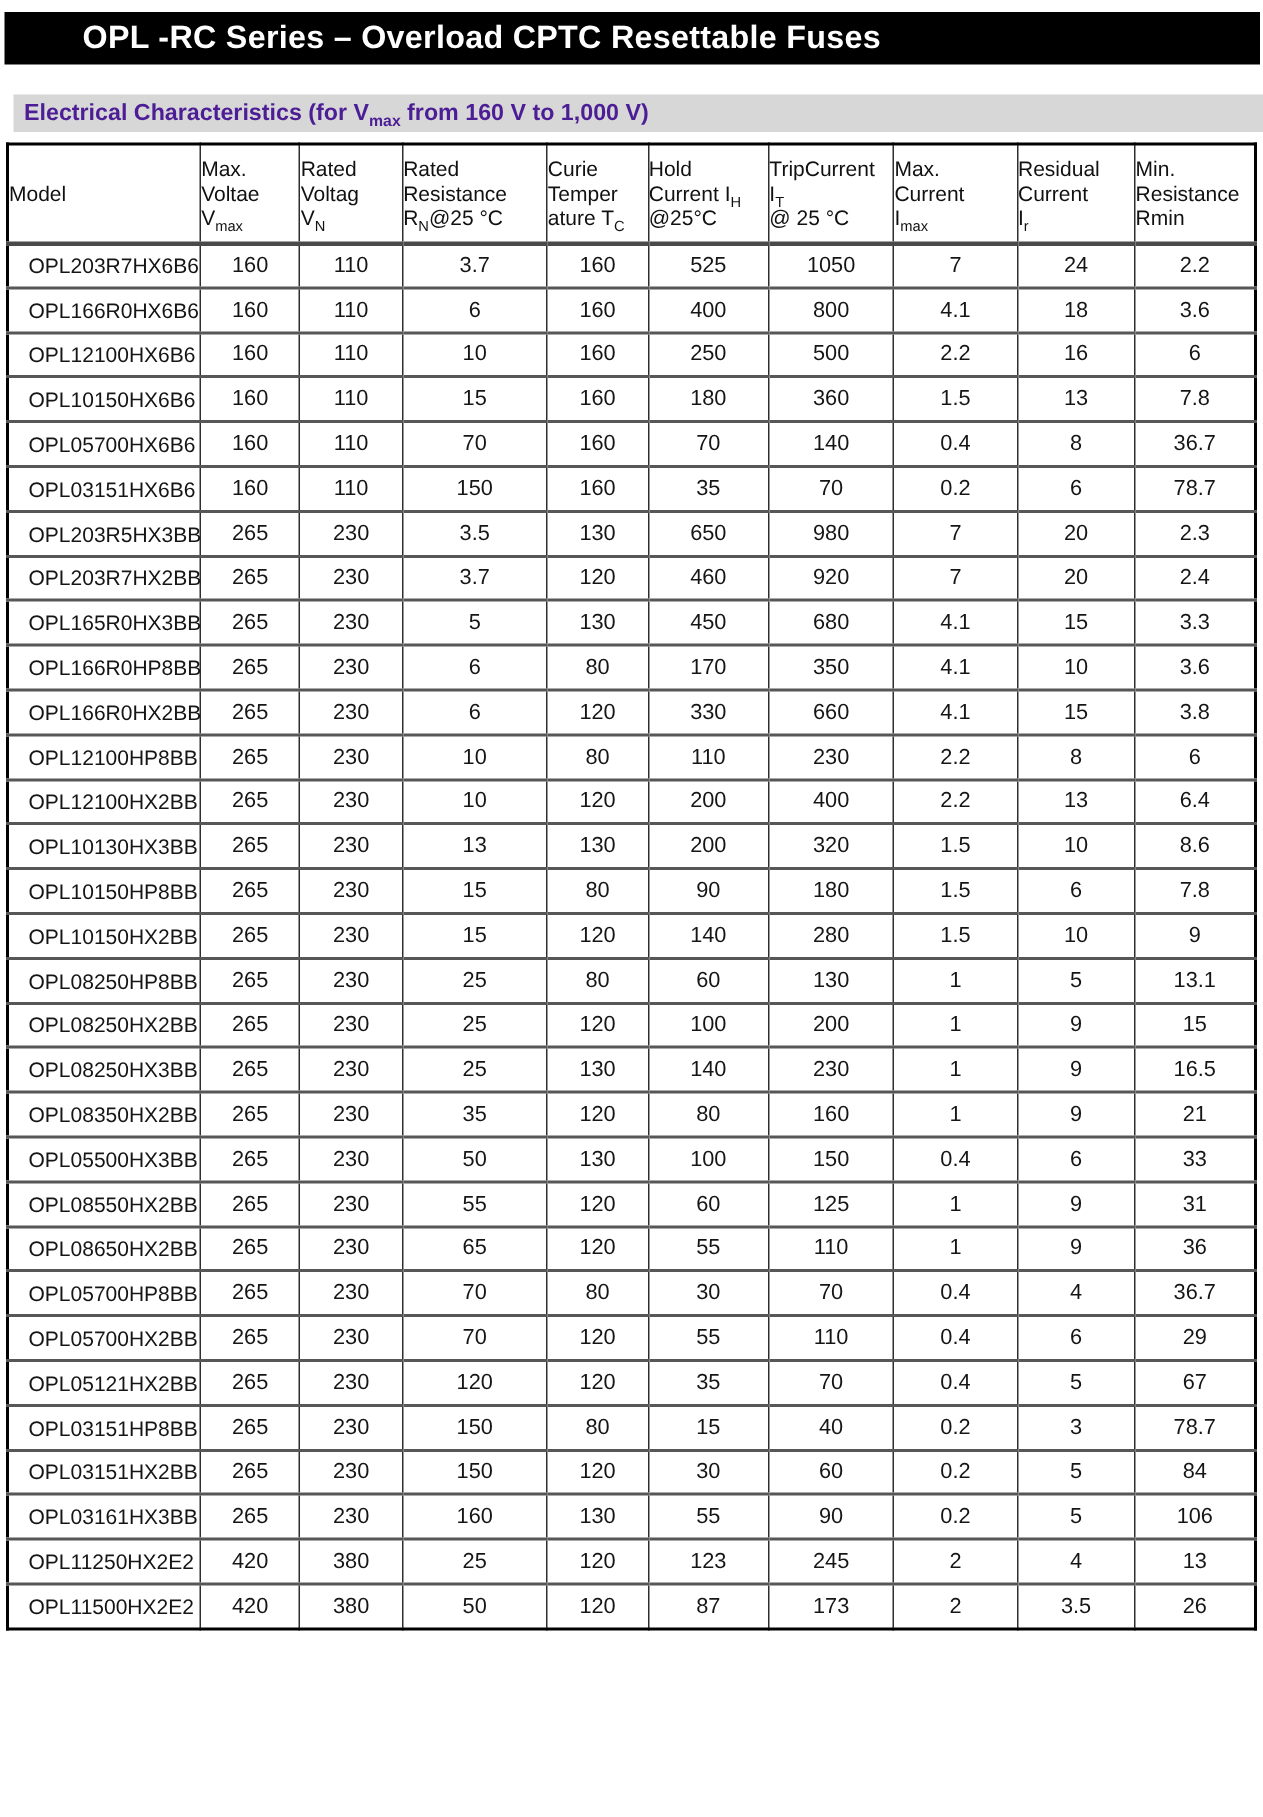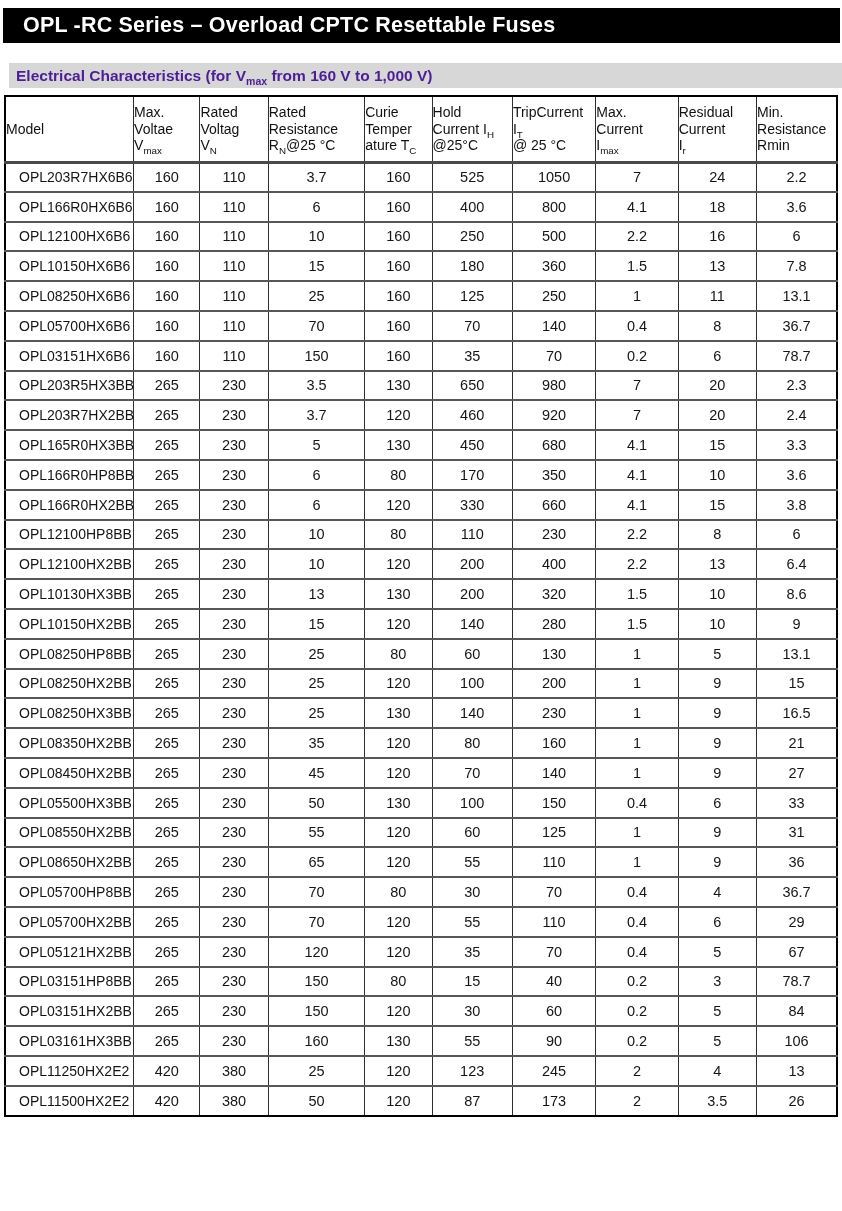--- a/index.html
+++ b/index.html
@@ -14,21 +14,21 @@
   .page { position: relative; width: 842px; height: 1211px; }
 
   .title-bar {
     margin: 8px 0 0 3px;
     width: 837px; height: 35px;
     background: #000000;
     color: #ffffff;
     font-weight: bold;
     font-size: 21.5px;
     line-height: 35px;
-    padding-left: 20px;
+    padding-left: 52px;
     letter-spacing: 0.2px;
     white-space: nowrap;
   }
 
   .section-bar {
     margin: 20px 0 0 9px;
     width: 837px; height: 25px;
     background: #d7d7d7;
     color: #4c1d95;
     font-weight: bold;
@@ -212,32 +212,20 @@
           <td class="c2">110</td>
           <td class="c3">15</td>
           <td class="c4">160</td>
           <td class="c5">180</td>
           <td class="c6">360</td>
           <td class="c7">1.5</td>
           <td class="c8">13</td>
           <td class="c9">7.8</td>
         </tr>
         <tr>
-          <td class="c0">OPL08250HX6B6</td>
-          <td class="c1">160</td>
-          <td class="c2">110</td>
-          <td class="c3">25</td>
-          <td class="c4">160</td>
-          <td class="c5">125</td>
-          <td class="c6">250</td>
-          <td class="c7">1</td>
-          <td class="c8">11</td>
-          <td class="c9">13.1</td>
-        </tr>
-        <tr>
           <td class="c0">OPL05700HX6B6</td>
           <td class="c1">160</td>
           <td class="c2">110</td>
           <td class="c3">70</td>
           <td class="c4">160</td>
           <td class="c5">70</td>
           <td class="c6">140</td>
           <td class="c7">0.4</td>
           <td class="c8">8</td>
           <td class="c9">36.7</td>
@@ -344,20 +332,32 @@
           <td class="c2">230</td>
           <td class="c3">13</td>
           <td class="c4">130</td>
           <td class="c5">200</td>
           <td class="c6">320</td>
           <td class="c7">1.5</td>
           <td class="c8">10</td>
           <td class="c9">8.6</td>
         </tr>
         <tr>
+          <td class="c0">OPL10150HP8BB</td>
+          <td class="c1">265</td>
+          <td class="c2">230</td>
+          <td class="c3">15</td>
+          <td class="c4">80</td>
+          <td class="c5">90</td>
+          <td class="c6">180</td>
+          <td class="c7">1.5</td>
+          <td class="c8">6</td>
+          <td class="c9">7.8</td>
+        </tr>
+        <tr>
           <td class="c0">OPL10150HX2BB</td>
           <td class="c1">265</td>
           <td class="c2">230</td>
           <td class="c3">15</td>
           <td class="c4">120</td>
           <td class="c5">140</td>
           <td class="c6">280</td>
           <td class="c7">1.5</td>
           <td class="c8">10</td>
           <td class="c9">9</td>
@@ -404,32 +404,20 @@
           <td class="c2">230</td>
           <td class="c3">35</td>
           <td class="c4">120</td>
           <td class="c5">80</td>
           <td class="c6">160</td>
           <td class="c7">1</td>
           <td class="c8">9</td>
           <td class="c9">21</td>
         </tr>
         <tr>
-          <td class="c0">OPL08450HX2BB</td>
-          <td class="c1">265</td>
-          <td class="c2">230</td>
-          <td class="c3">45</td>
-          <td class="c4">120</td>
-          <td class="c5">70</td>
-          <td class="c6">140</td>
-          <td class="c7">1</td>
-          <td class="c8">9</td>
-          <td class="c9">27</td>
-        </tr>
-        <tr>
           <td class="c0">OPL05500HX3BB</td>
           <td class="c1">265</td>
           <td class="c2">230</td>
           <td class="c3">50</td>
           <td class="c4">130</td>
           <td class="c5">100</td>
           <td class="c6">150</td>
           <td class="c7">0.4</td>
           <td class="c8">6</td>
           <td class="c9">33</td>

